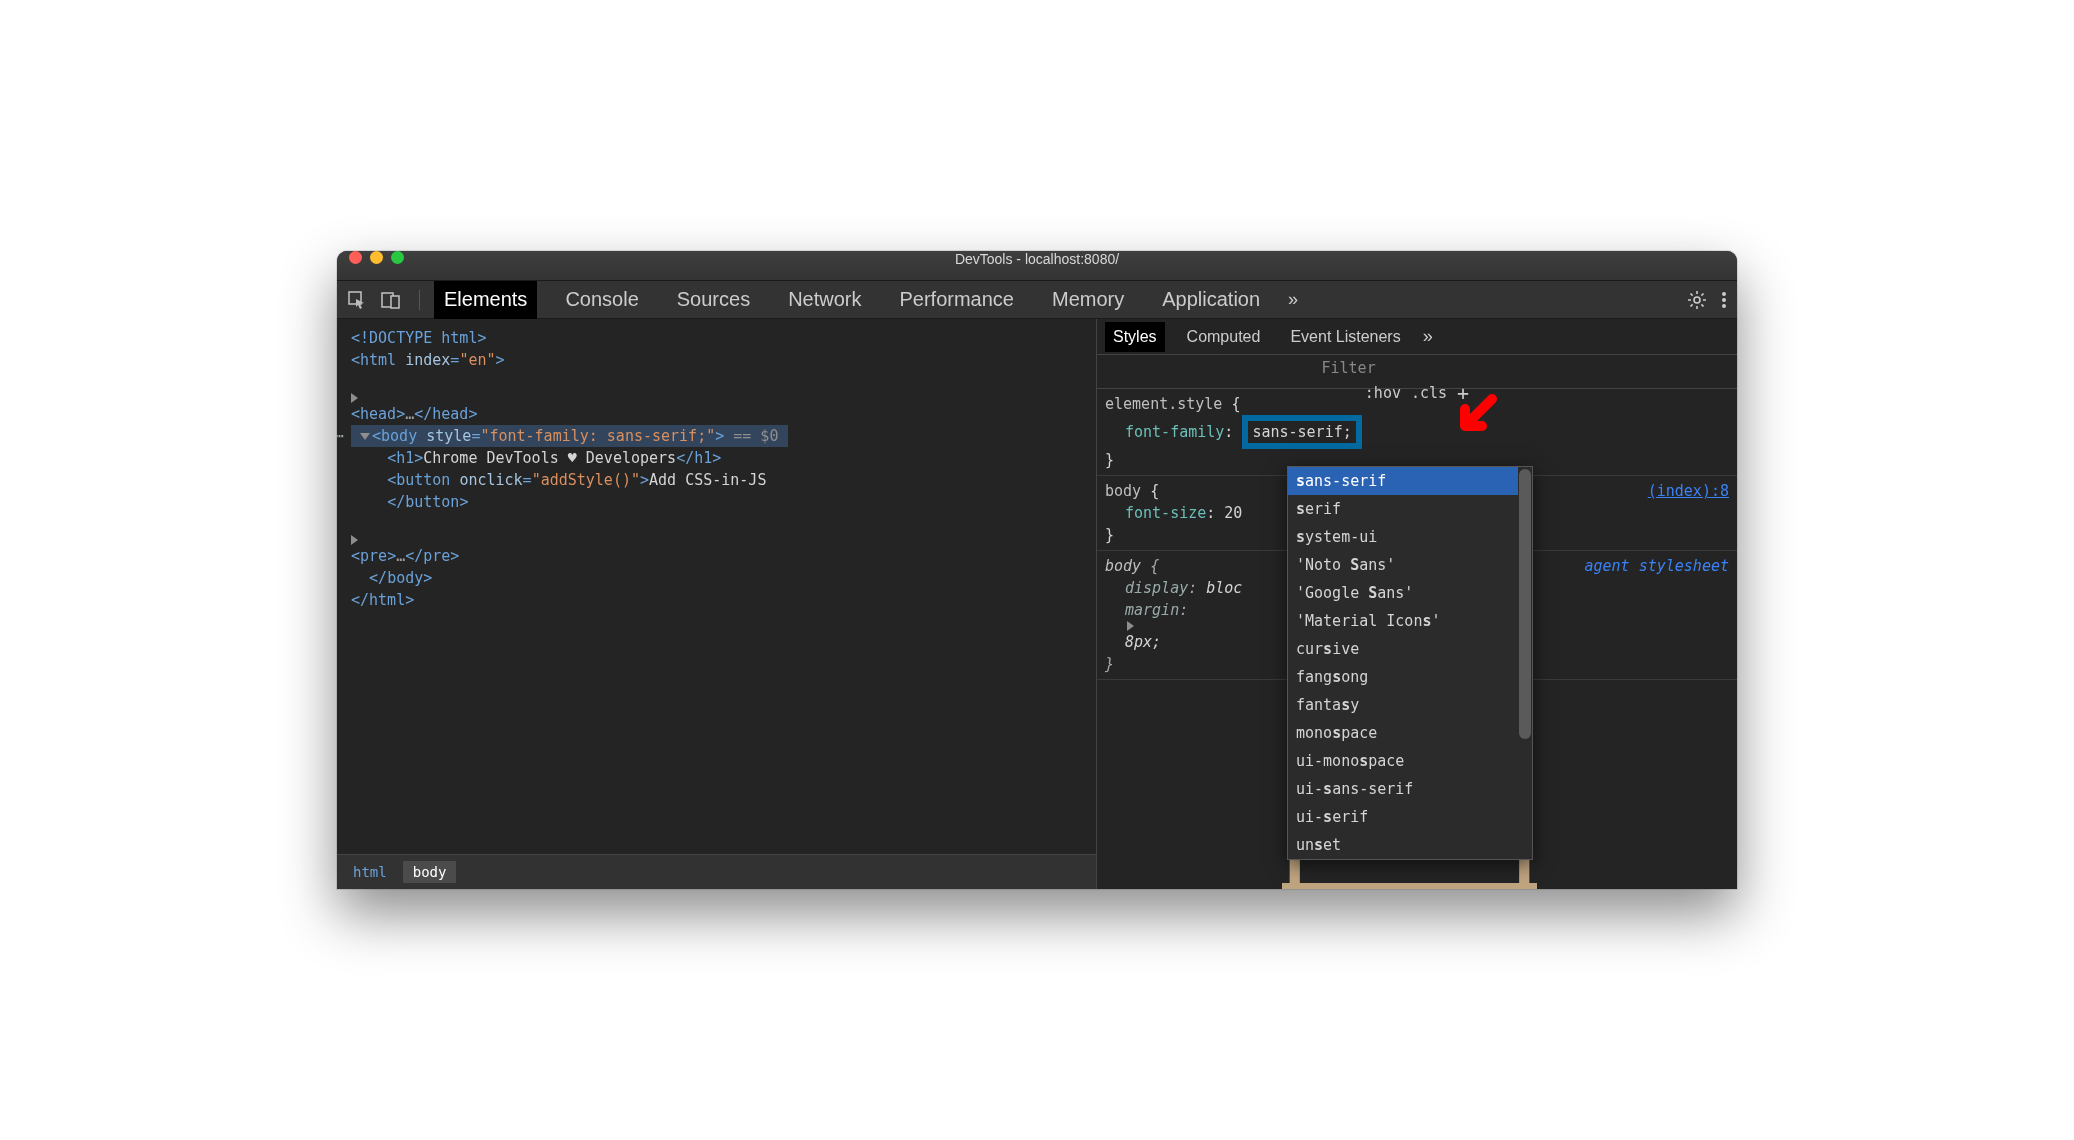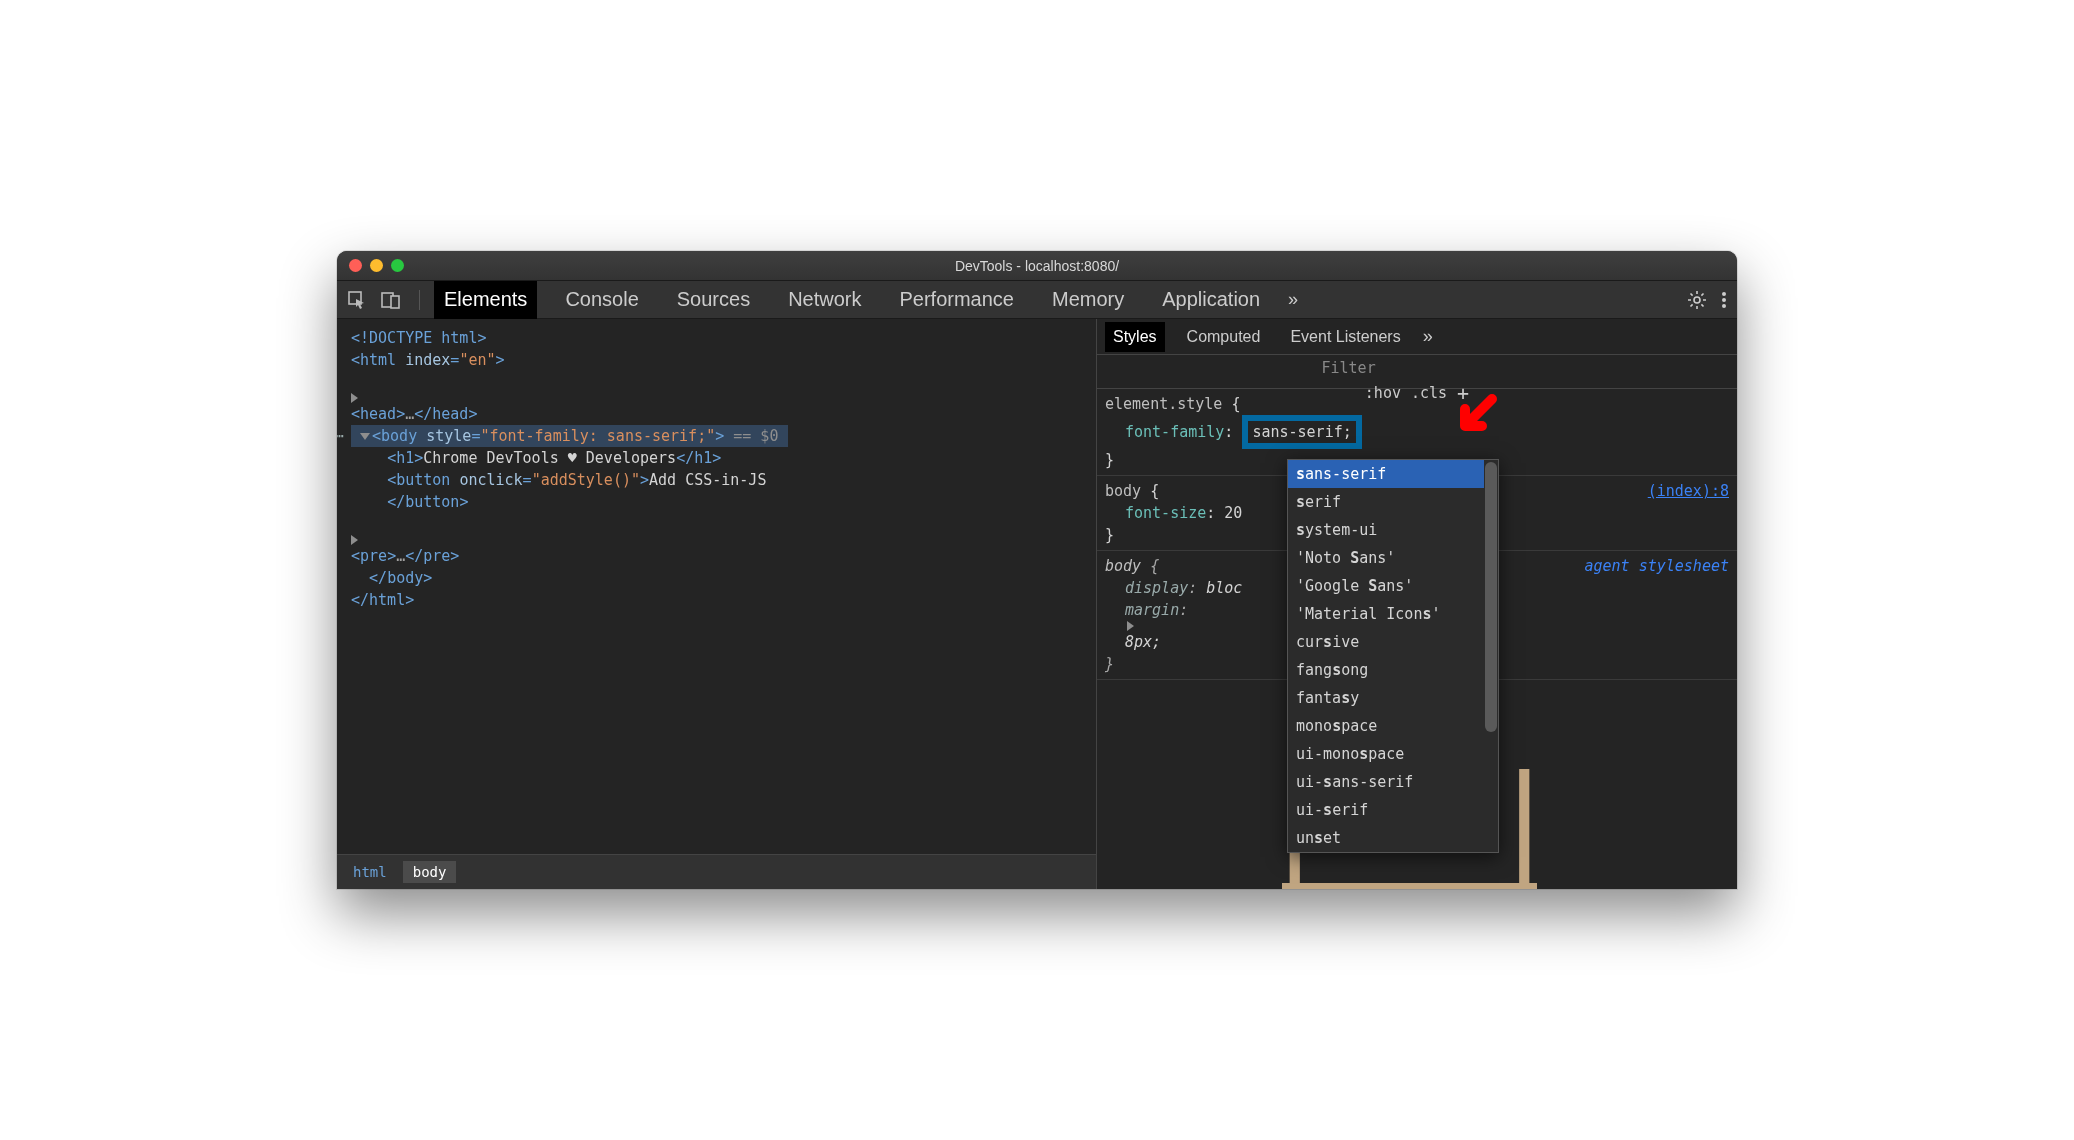--- a/index.html
+++ b/index.html
@@ -1,18 +1,18 @@
 <!DOCTYPE html>
 <html><head>
 <meta charset="utf-8">
 <style>
 * { margin: 0; padding: 0; box-sizing: border-box; }
 body { background: #fff; font-family: -apple-system, BlinkMacSystemFont, "Segoe UI", sans-serif; width: 2074px; height: 1140px; display: flex; align-items: center; justify-content: center; }
 .window { width: 1400px; background: #242424; border-radius: 10px 10px 0 0; box-shadow: 0 25px 55px rgba(0,0,0,0.45), 0 0 0 1px rgba(0,0,0,0.1); overflow: hidden; }
-.titlebar { height: 30px; background: linear-gradient(#3f3f3f,#333333); display: flex; align-items: center; position: relative; border-bottom: 1px solid #1a1a1a; }
+.titlebar { height: 30px; background: linear-gradient(#3f3f3f,#333333); display: flex; align-items: flex-start; position: relative; border-bottom: 1px solid #1a1a1a; }
 .lights { display: flex; gap: 8px; padding-left: 12px; }
 .light { width: 13px; height: 13px; border-radius: 50%; }
 .light.red { background: #ff5f57; }
 .light.yellow { background: #febc2e; }
 .light.green { background: #28c840; }
 .title { position: absolute; left: 0; right: 0; text-align: center; color: #d8d8d8; font-size: 14px; pointer-events: none; }
 .toolbar { height: 38px; background: #333333; display: flex; align-items: center; border-bottom: 1px solid #1a1a1a; padding: 0 10px; }
 .tool-icons { display: flex; gap: 14px; padding-right: 18px; border-right: 1px solid #555; margin-right: 14px; }
 .icon-btn svg { display: block; }
 .tabs { display: flex; gap: 18px; align-items: center; flex: 1; }
@@ -51,21 +51,21 @@
 .rule { padding: 4px 8px; border-bottom: 1px solid #3a3a3a; position: relative; }
 .selector { color: #bfbfbf; }
 .prop { padding-left: 20px; }
 .propn { color: #6bbfb8; }
 .propv { color: #d4d4d4; }
 .source { position: absolute; right: 8px; top: 4px; color: #3b82f6; font-style: italic; }
 .source.link { text-decoration: underline; font-style: normal; }
 .editbox { display: inline-block; background: #242424; border: 6px solid #0369a1; padding: 0 4px; }
 .italic { font-style: italic; color: #a7a7a7; }
 .italic .propn { color: #9aa; font-style: italic; }
-.dropdown { position: absolute; top: 70px; left: 190px; width: 212px; background: #2b2b2b; border: 1px solid #555; box-shadow: 0 4px 18px rgba(0,0,0,0.6); font-family: Menlo, monospace; font-size: 15px; color: #d4d4d4; max-height: 400px; overflow: hidden; z-index: 5; }
+.dropdown { position: absolute; top: 77px; left: 190px; width: 246px; background: #2b2b2b; border: 1px solid #555; box-shadow: 0 4px 18px rgba(0,0,0,0.6); font-family: Menlo, monospace; font-size: 15px; color: #d4d4d4; max-height: 400px; overflow: hidden; z-index: 5; }
 .dd-scroll { overflow-y: auto; max-height: 400px; }
 .dd-item { padding: 3px 8px; white-space: nowrap; cursor: pointer; }
 .dd-item.sel { background: #2a62b4; color: #fff; }
 .dd-item b { font-weight: bold; }
 .dd-sb { position: absolute; right: 0; top: 0; bottom: 0; width: 14px; background: #2b2b2b; }
 .dd-sb-thumb { position: absolute; right: 1px; top: 2px; width: 12px; height: 270px; background: #5a5a5a; border-radius: 6px; }
 .arrow { position: absolute; top: 2px; left: 350px; color: #f00; z-index: 6; }
 .arrow svg { display: block; }
 .boxmodel-hint { position: absolute; bottom: 0; left: 185px; width: 255px; height: 120px; z-index: 2; background: repeating-linear-gradient(0deg, transparent, transparent 100%), linear-gradient(#D2B48C,#D2B48C); opacity: .9; clip-path: polygon(0 95%, 0 100%, 100% 100%, 100% 95%, 97% 95%, 97% 0, 93% 0, 93% 95%, 7% 95%, 7% 0, 3% 0, 3% 95%); }
 </style>

